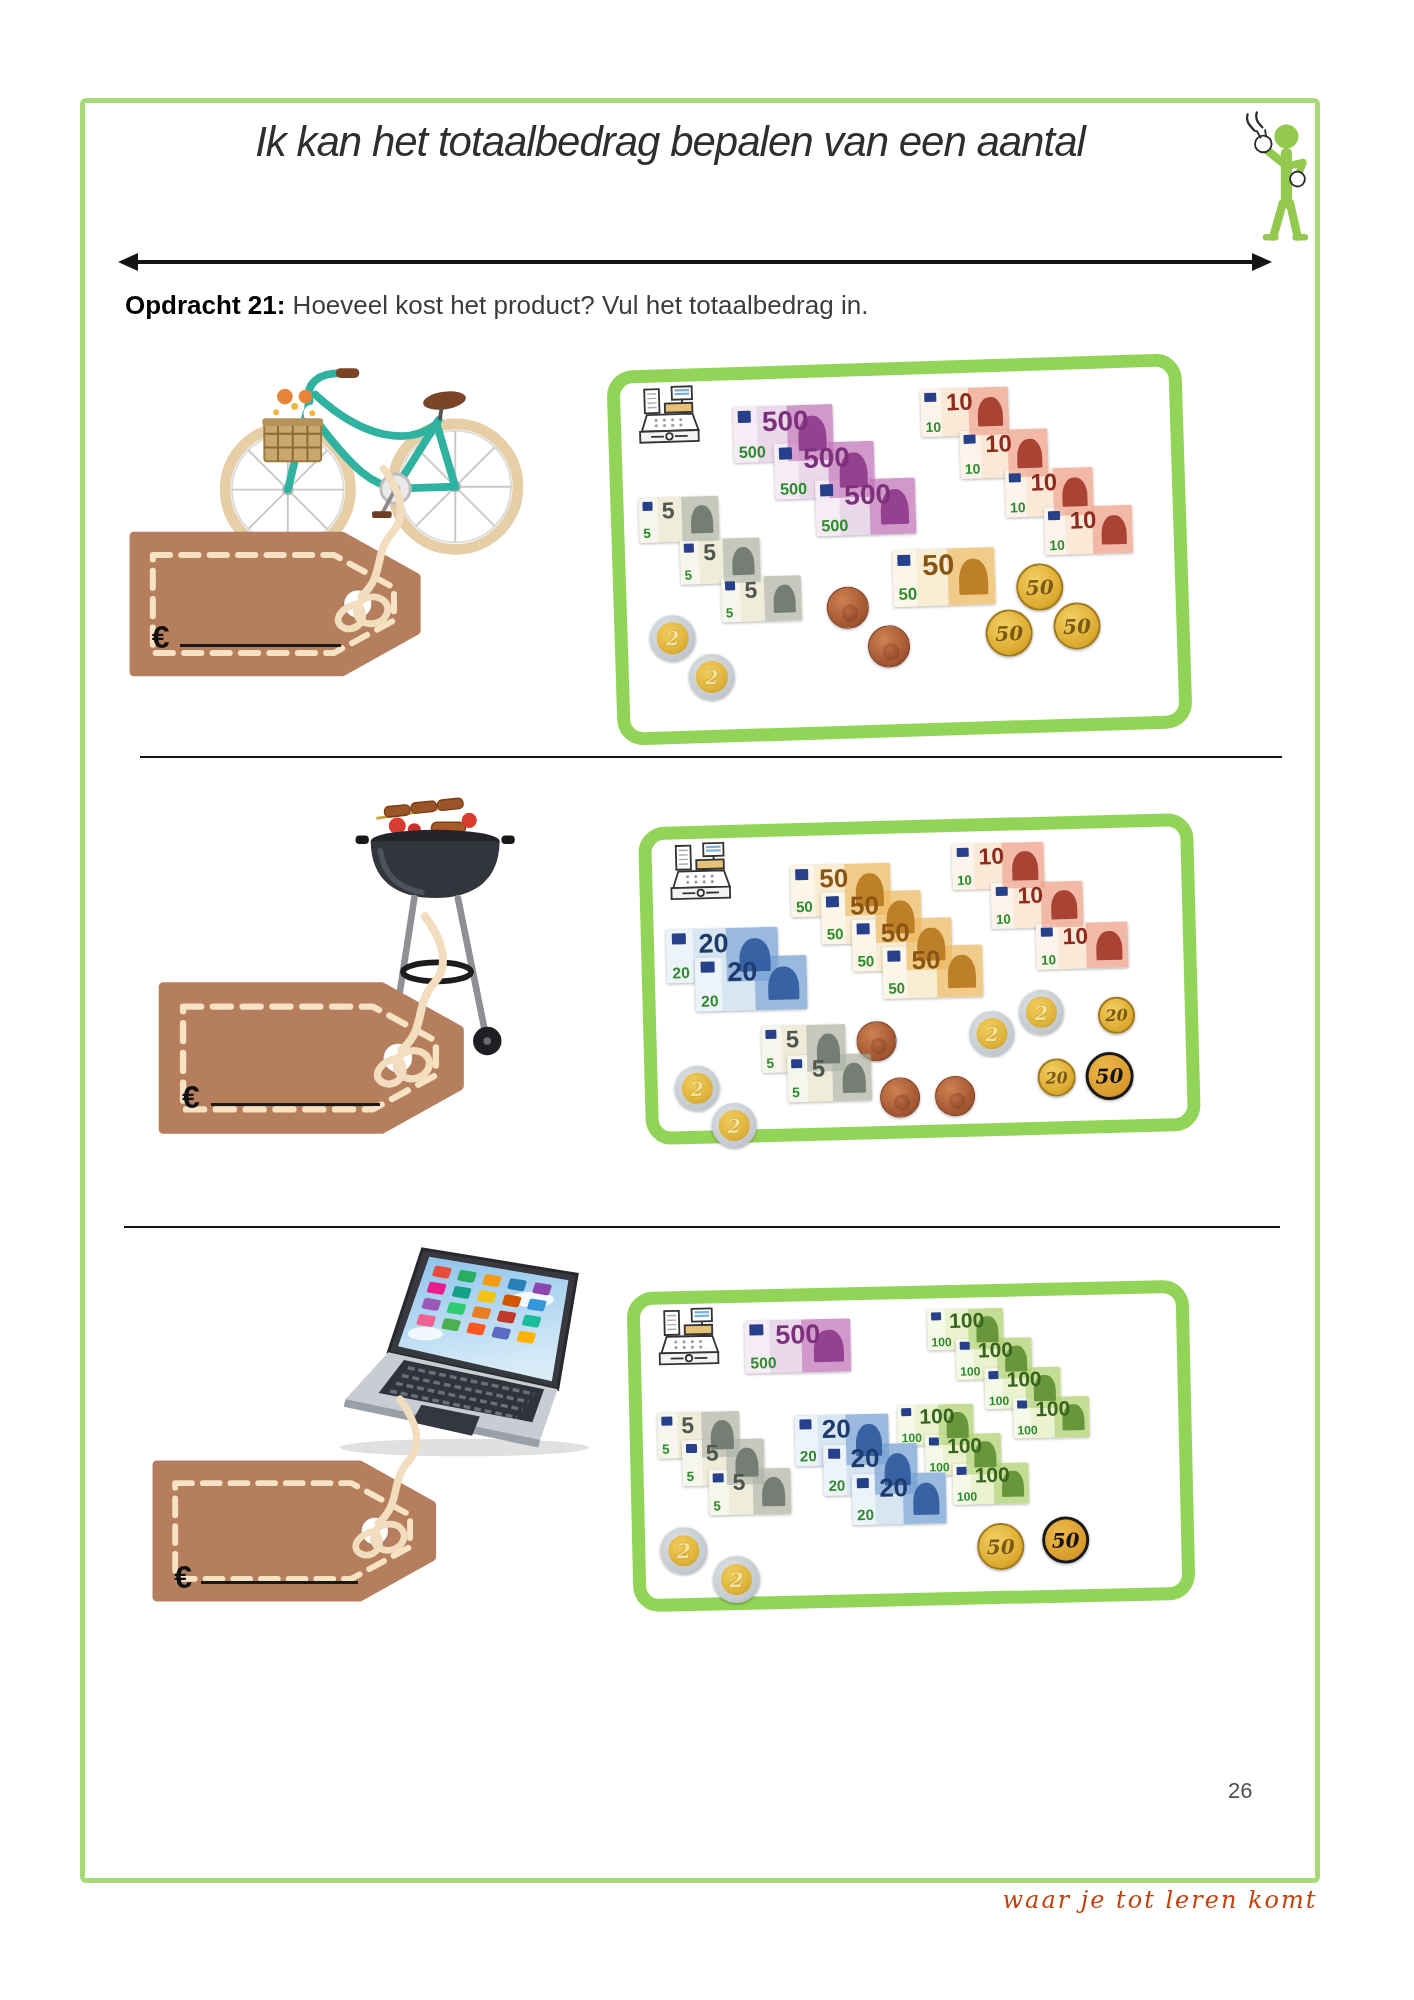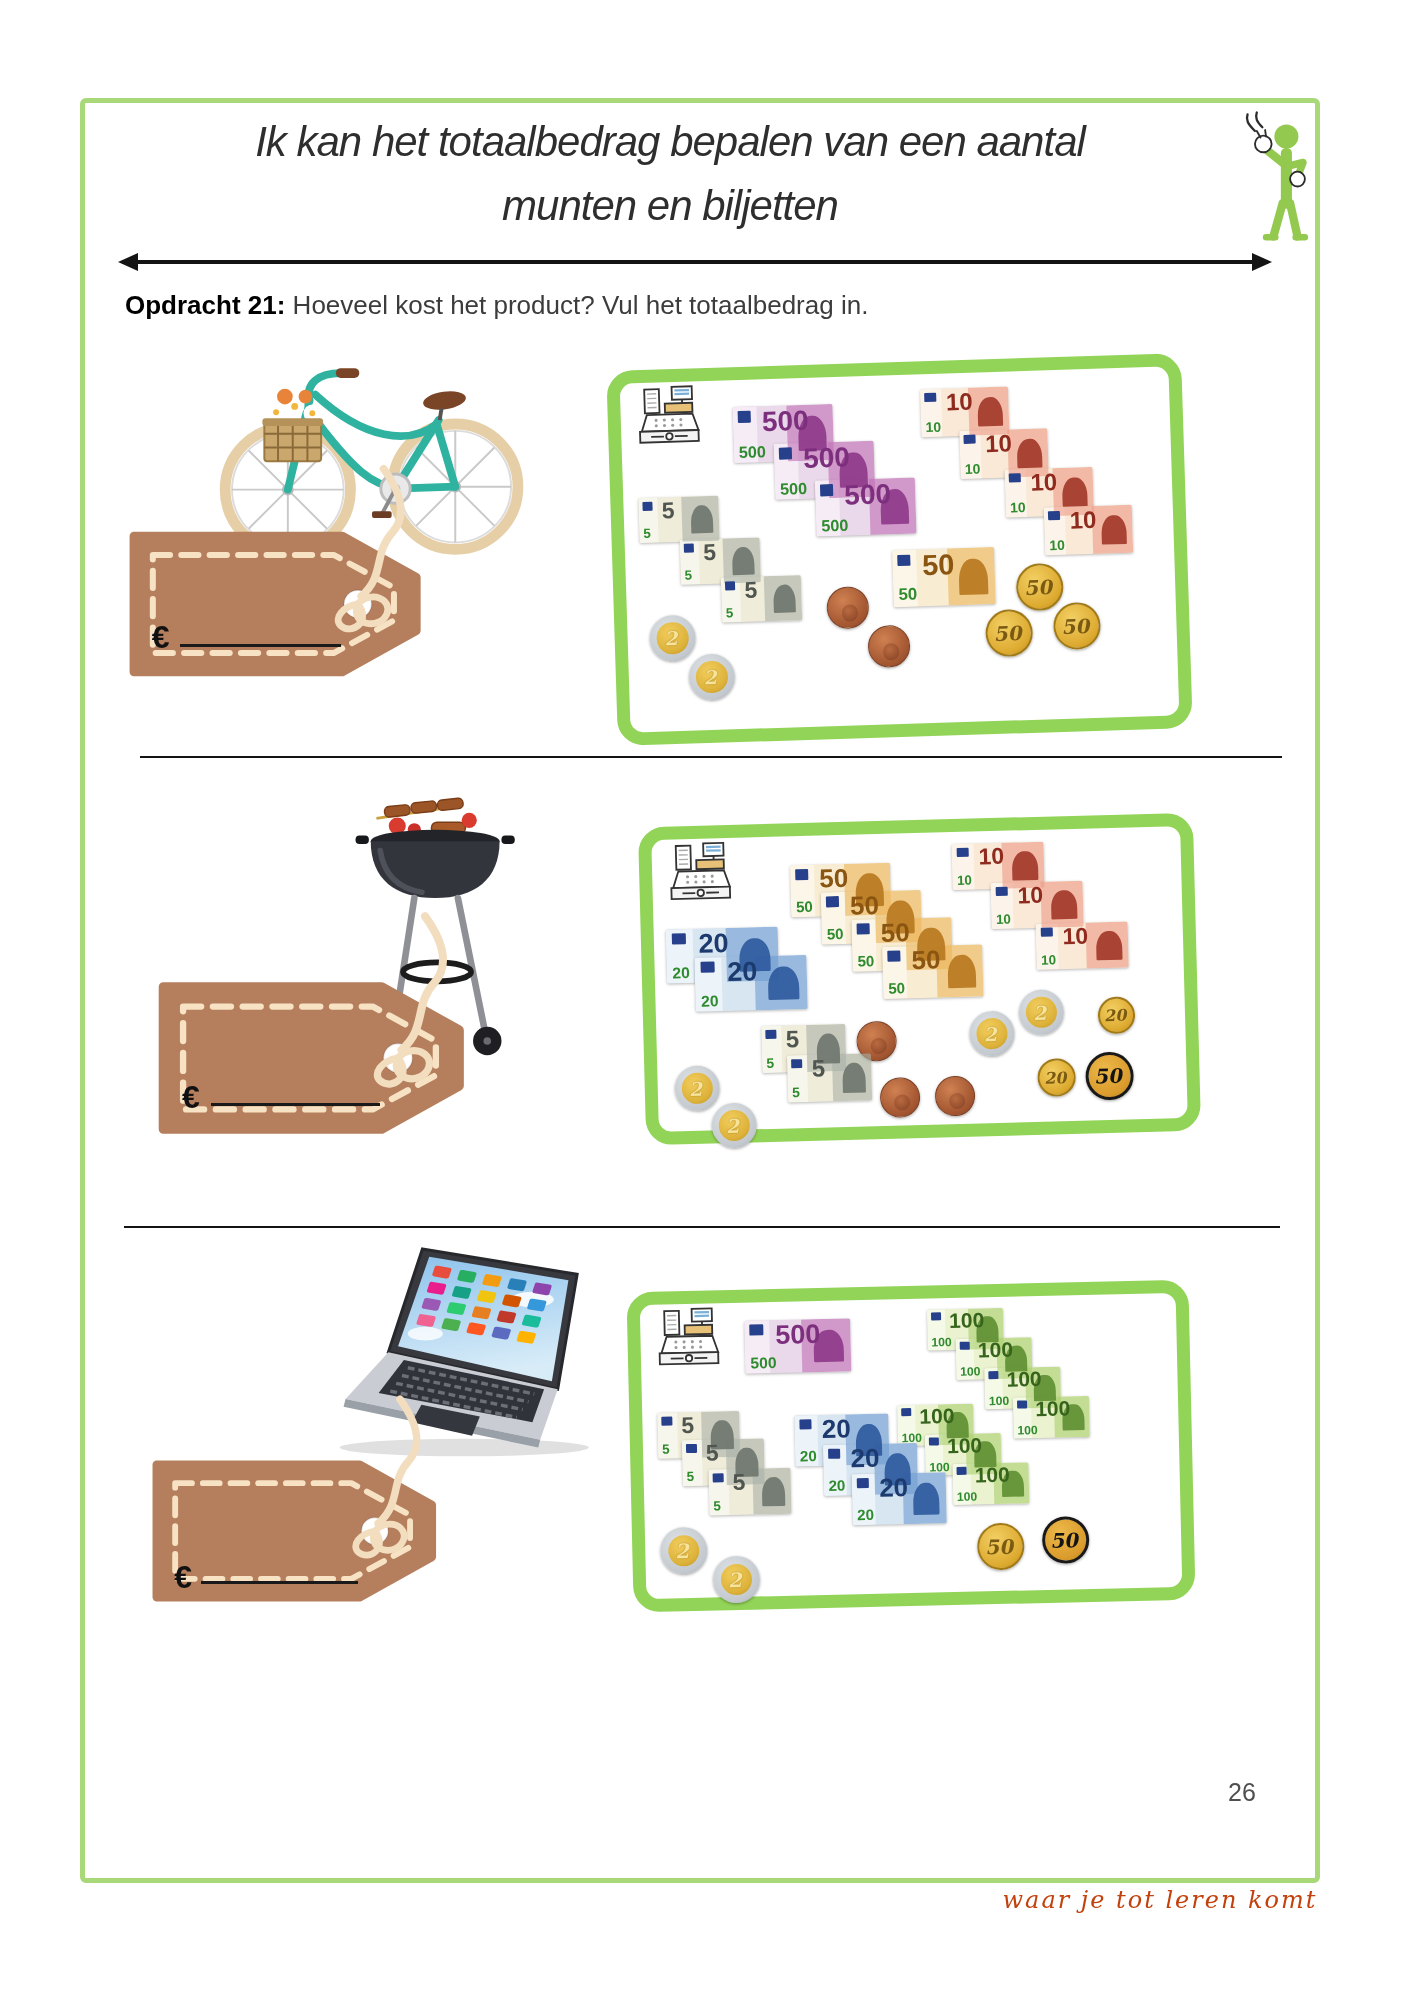--- a/index.html
+++ b/index.html
@@ -51,21 +51,21 @@
   .c-e2{background:radial-gradient(circle at 40% 35%,#dfe3e7,#c2c8cd 70%,#9ba2a8);}
   .c-e2::before{content:'';position:absolute;inset:16%;border-radius:50%;
         background:radial-gradient(circle at 40% 32%,#f2cd5e,#ddb23a 65%,#bd8f22);}
   .c-e2 span{color:#f7e49a;text-shadow:0 0 2px #a8801e;}
   .c-c50,.c-c20{background:radial-gradient(circle at 38% 32%,#f2cf63,#ddaa30 68%,#b9891e);border:2px solid #a07a18;color:#7a5a12;}
   .c-c50d{background:radial-gradient(circle at 38% 32%,#edb84a,#d99b2c 68%,#b5821c);border:3px solid #191919;color:#141414;}
   .c-c5{background:radial-gradient(circle at 38% 32%,#cf8152,#a85a34 60%,#8a4526);border:1px solid #7a3e22;}
   .c-c5::after{content:'';position:absolute;left:34%;top:42%;width:42%;height:42%;border-radius:50%;
         background:radial-gradient(circle at 40% 35%,#b96a40,#7e3c20);opacity:.85;}
   
-  .pagenum{left:1228px;top:1778px;font-size:25px;color:#4f4f4f;}
+  .pagenum{left:1228px;top:1778px;font-size:22px;color:#4f4f4f;}
   .footer{left:1000px;top:1884px;width:320px;text-align:center;}
   .brandline{display:flex;align-items:center;justify-content:center;gap:8px;}
   .brand{color:#93c94e;font-size:31px;letter-spacing:0.5px;}
   .tagline{margin-top:2px;font-family:"DejaVu Serif",serif;font-style:italic;color:#c2410c;font-size:24px;letter-spacing:2px;}
 </style>
 </head>
 <body>
 
 <svg width="0" height="0" style="position:absolute">
   <defs>
@@ -78,21 +78,21 @@
         <path d="M268,85 C284,104 262,122 248,110 C240,102 250,88 268,85" stroke-width="8"></path>
         <path d="M272,76 C300,52 286,26 308,2 C328,-20 314,-50 298,-72" stroke-width="9"></path>
       </g>
     </g>
   </defs>
 </svg>
 
 <div class="page">
   <div class="abs frame"></div>
 
-  <h1 class="abs title"><span>Ik kan het totaalbedrag bepalen van een aantal</span><br><span>munten en biljetten</span></h1>
+  <h1 class="abs title"><span>Ik kan het totaalbedrag bepalen van een aantal</span><br></h1>
 
   <svg class="abs" style="left:1242px;top:110px;width:74px;height:140px" viewBox="0 0 80 150">
     <path d="M14,22 C6,14 4,10 6,4 M22,18 C16,12 14,8 16,2" stroke="#2c2c2c" stroke-width="2.5" fill="none" stroke-linecap="round"></path>
     <circle cx="48" cy="28" r="13" fill="#93c94e"></circle>
     <path d="M48,46 L48,100" stroke="#93c94e" stroke-width="12" stroke-linecap="round"></path>
     <path d="M46,58 L26,42" stroke="#93c94e" stroke-width="9" stroke-linecap="round"></path>
     <path d="M50,60 L66,56 L60,72" stroke="#93c94e" stroke-width="8" stroke-linecap="round" stroke-linejoin="round" fill="none"></path>
     <circle cx="23" cy="36" r="9" fill="#fff" stroke="#2c2c2c" stroke-width="2"></circle>
     <path d="M20,29 L16,22 M26,28 L25,21" stroke="#2c2c2c" stroke-width="2" stroke-linecap="round"></path>
     <circle cx="60" cy="74" r="8" fill="#fff" stroke="#2c2c2c" stroke-width="2"></circle>

